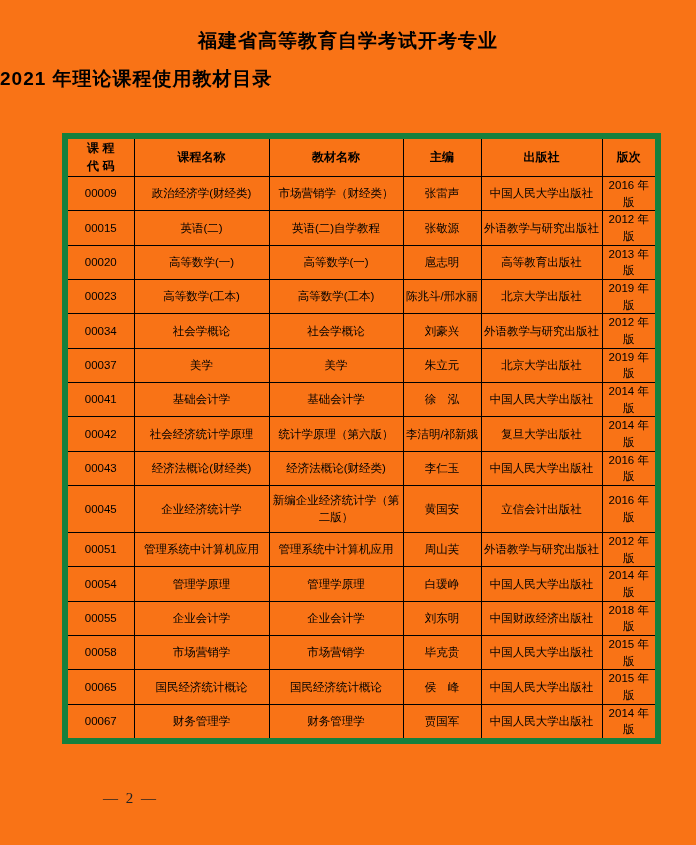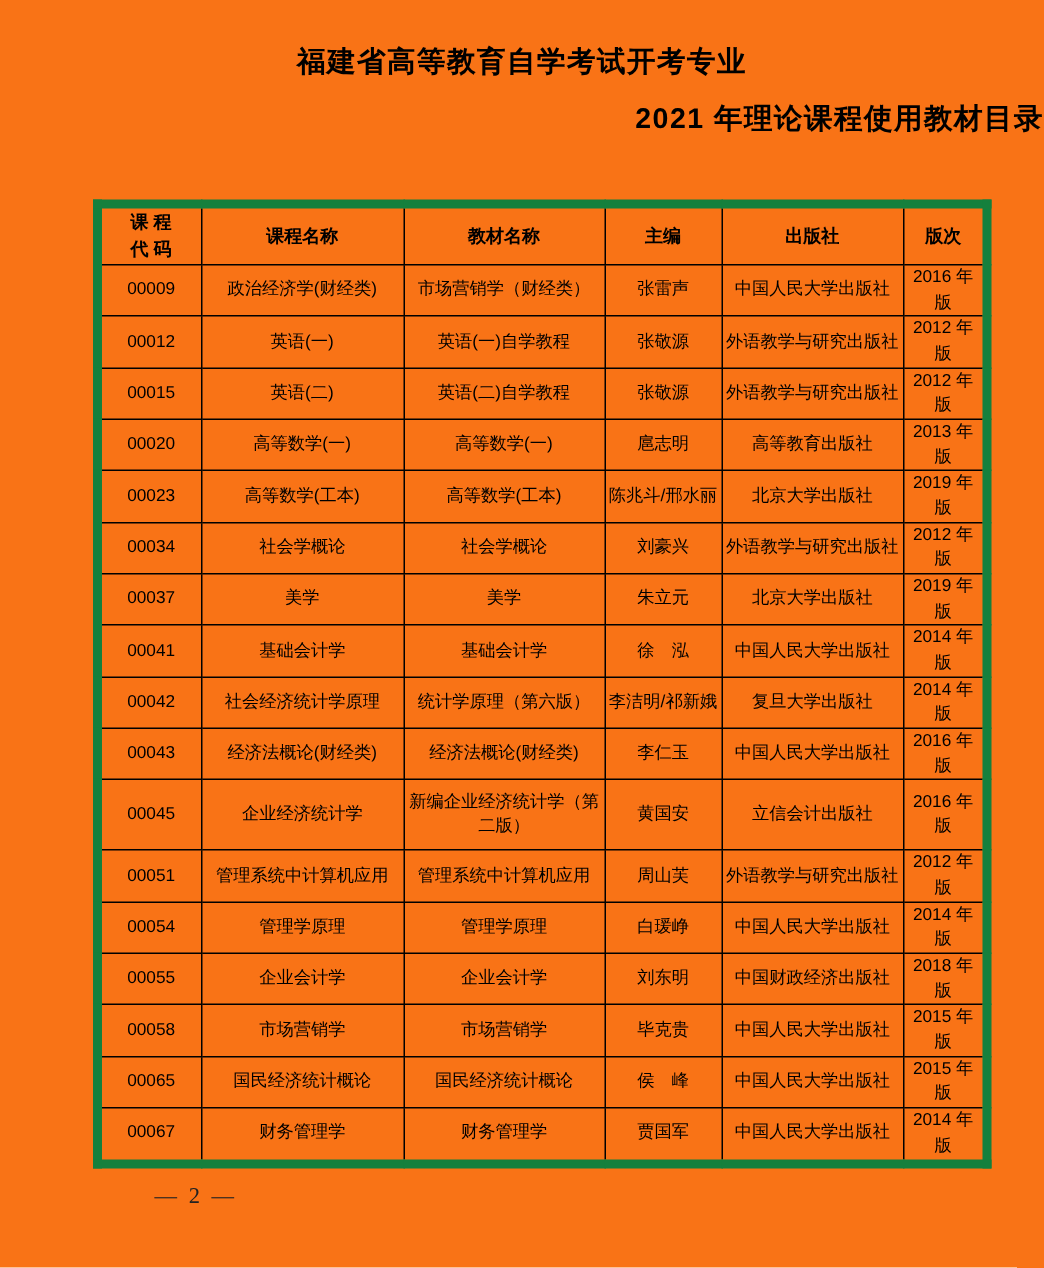--- a/index.html
+++ b/index.html
@@ -25,21 +25,21 @@
     font-size: 19px;
     font-weight: bold;
     letter-spacing: 1px;
     margin: 0;
   }
   .title-line2 {
     position: absolute;
     top: 66px;
     left: 0;
     width: 100%;
-    text-align: right;
+    text-align: left;
     font-size: 19px;
     font-weight: bold;
     letter-spacing: 1px;
     margin: 0;
   }
   table.catalog {
     position: absolute;
     left: 62px;
     top: 133px;
     width: 593px;
@@ -111,28 +111,20 @@
     <tbody id="catalog-body">
         <tr>
           <td>00009</td>
           <td>政治经济学(财经类)</td>
           <td>市场营销学（财经类）</td>
           <td>张雷声</td>
           <td>中国人民大学出版社</td>
           <td>2016 年版</td>
         </tr>
         <tr>
-          <td>00012</td>
-          <td>英语(一)</td>
-          <td>英语(一)自学教程</td>
-          <td>张敬源</td>
-          <td>外语教学与研究出版社</td>
-          <td>2012 年版</td>
-        </tr>
-        <tr>
           <td>00015</td>
           <td>英语(二)</td>
           <td>英语(二)自学教程</td>
           <td>张敬源</td>
           <td>外语教学与研究出版社</td>
           <td>2012 年版</td>
         </tr>
         <tr>
           <td>00020</td>
           <td>高等数学(一)</td>

